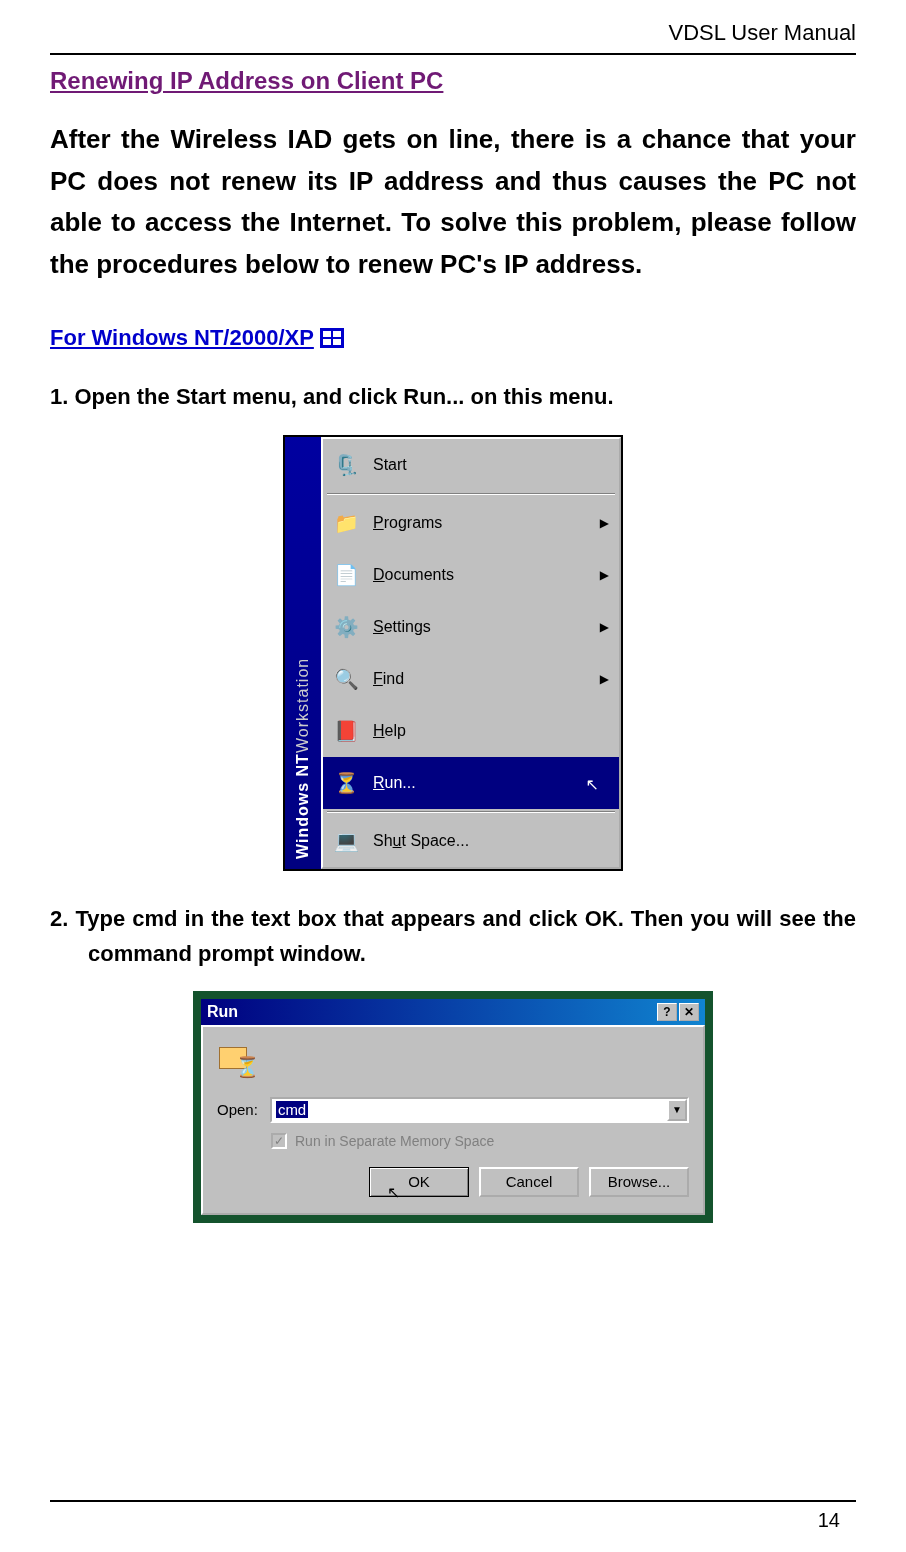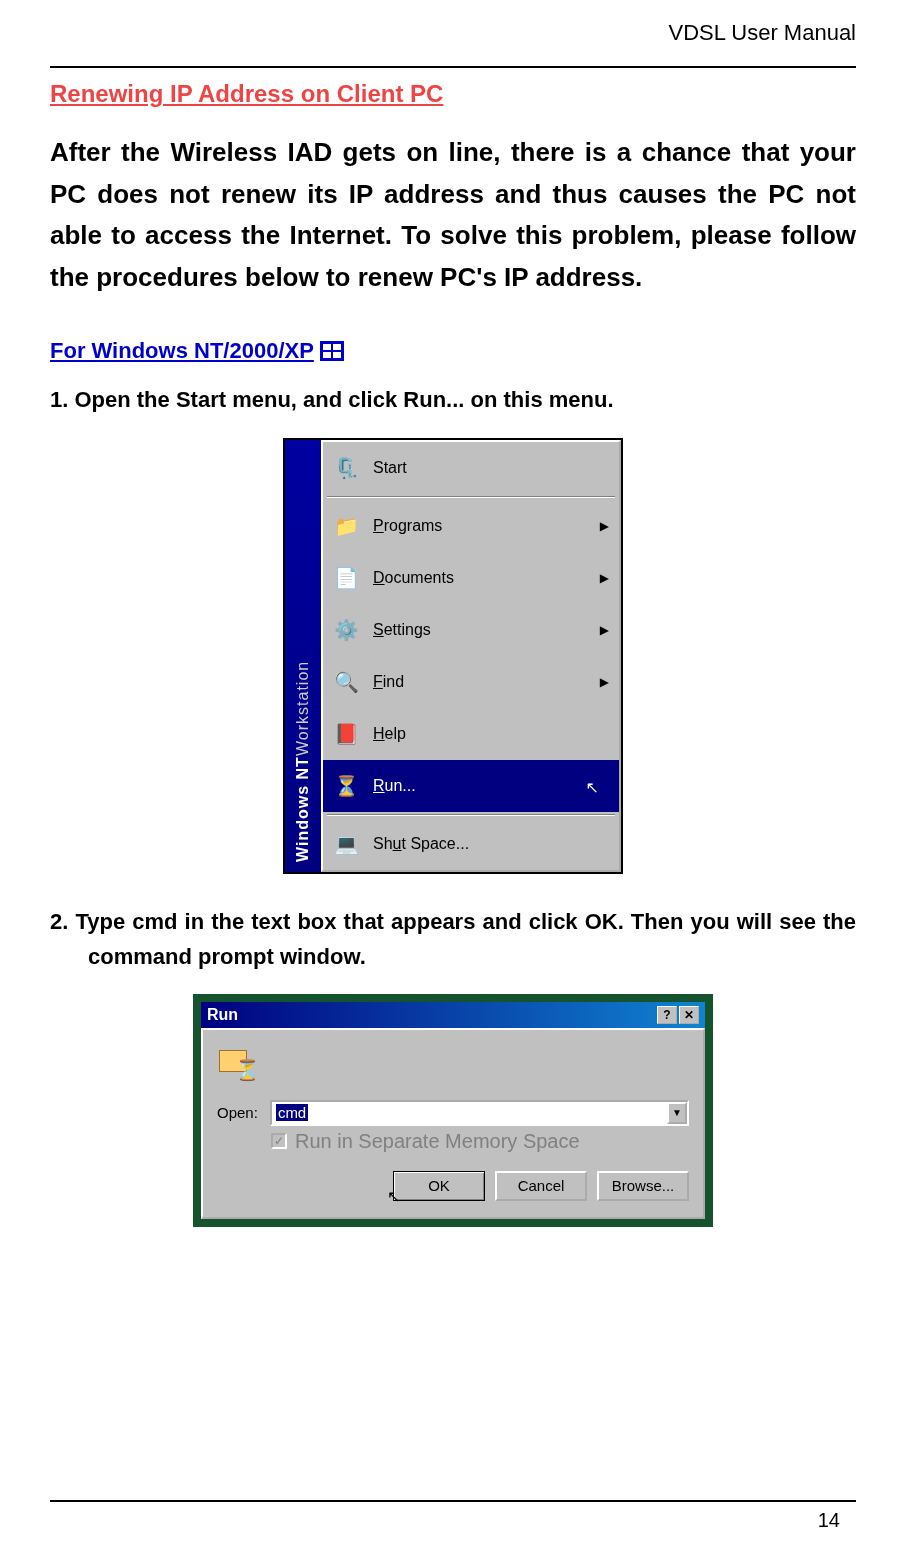--- a/index.html
+++ b/index.html
@@ -7,45 +7,45 @@
       font-family: Arial, sans-serif;
       width: 906px;
       height: 1552px;
       background: #fff;
       position: relative;
       padding: 20px 50px 20px 50px;
     }
     .header-right {
       text-align: right;
       font-size: 22px;
-      margin-bottom: 20px;
+      margin-bottom: 7px;
     }
     .hr-top {
       border: none;
       border-top: 2px solid #000;
       margin-bottom: 12px;
     }
     .section-title {
-      color: #ef4444;
+      color: #701a75;
       font-size: 24px;
       font-weight: bold;
       text-decoration: underline;
       margin-bottom: 24px;
     }
     .intro-text {
       font-size: 26px;
       font-weight: bold;
       line-height: 1.6;
       margin-bottom: 40px;
       text-align: justify;
     }
     .sub-section {
       display: flex;
       align-items: center;
-      margin-bottom: 18px;
+      margin-bottom: 28px;
     }
     .sub-section-title {
       color: #0000cc;
       font-size: 22px;
       font-weight: bold;
       text-decoration: underline;
     }
     .windows-icon {
       display: inline-block;
       width: 24px;
@@ -235,21 +235,21 @@
       font-size: 20px;
     }
     .dialog-desc {
       font-size: 15px;
       line-height: 1.3;
     }
     .open-row {
       display: flex;
       align-items: center;
       gap: 12px;
-      margin-bottom: 4px;
+      margin-bottom: 10px;
     }
     .open-label {
       font-size: 15px;
     }
     .open-combo {
       flex: 1;
       display: flex;
       border: 2px inset #fff;
       background: #fff;
       height: 26px;
@@ -288,29 +288,29 @@
       width: 16px;
       height: 16px;
       border: 2px inset #fff;
       background: #c0c0c0;
       display: flex;
       align-items: center;
       justify-content: center;
       font-size: 12px;
       color: #808080;
     }
-    .checkbox-label { font-size: 20px; }
+    .checkbox-label { font-size: 14px; }
     .button-row {
       display: flex;
       justify-content: flex-end;
       gap: 10px;
       position: relative;
     }
     .win-button {
-      width: 92px;
+      width: 100px;
       height: 30px;
       background: #c0c0c0;
       border: 2px outset #fff;
       font-size: 15px;
       display: flex;
       align-items: center;
       justify-content: center;
     }
     .win-button.default {
       border: 1px solid #000;

